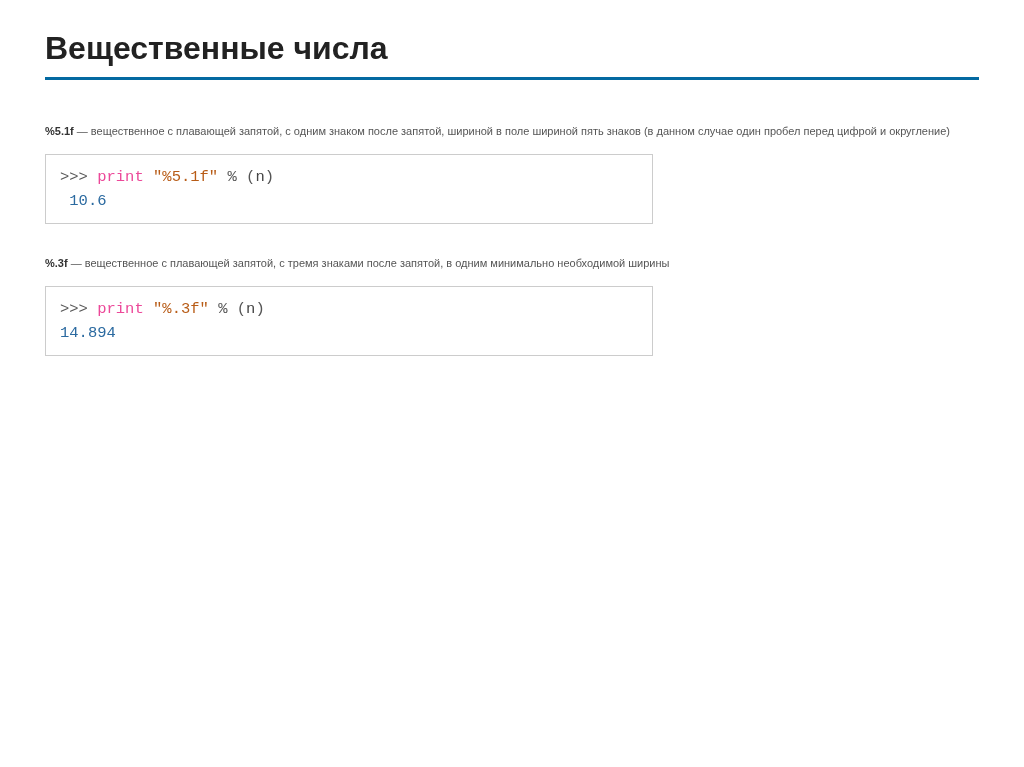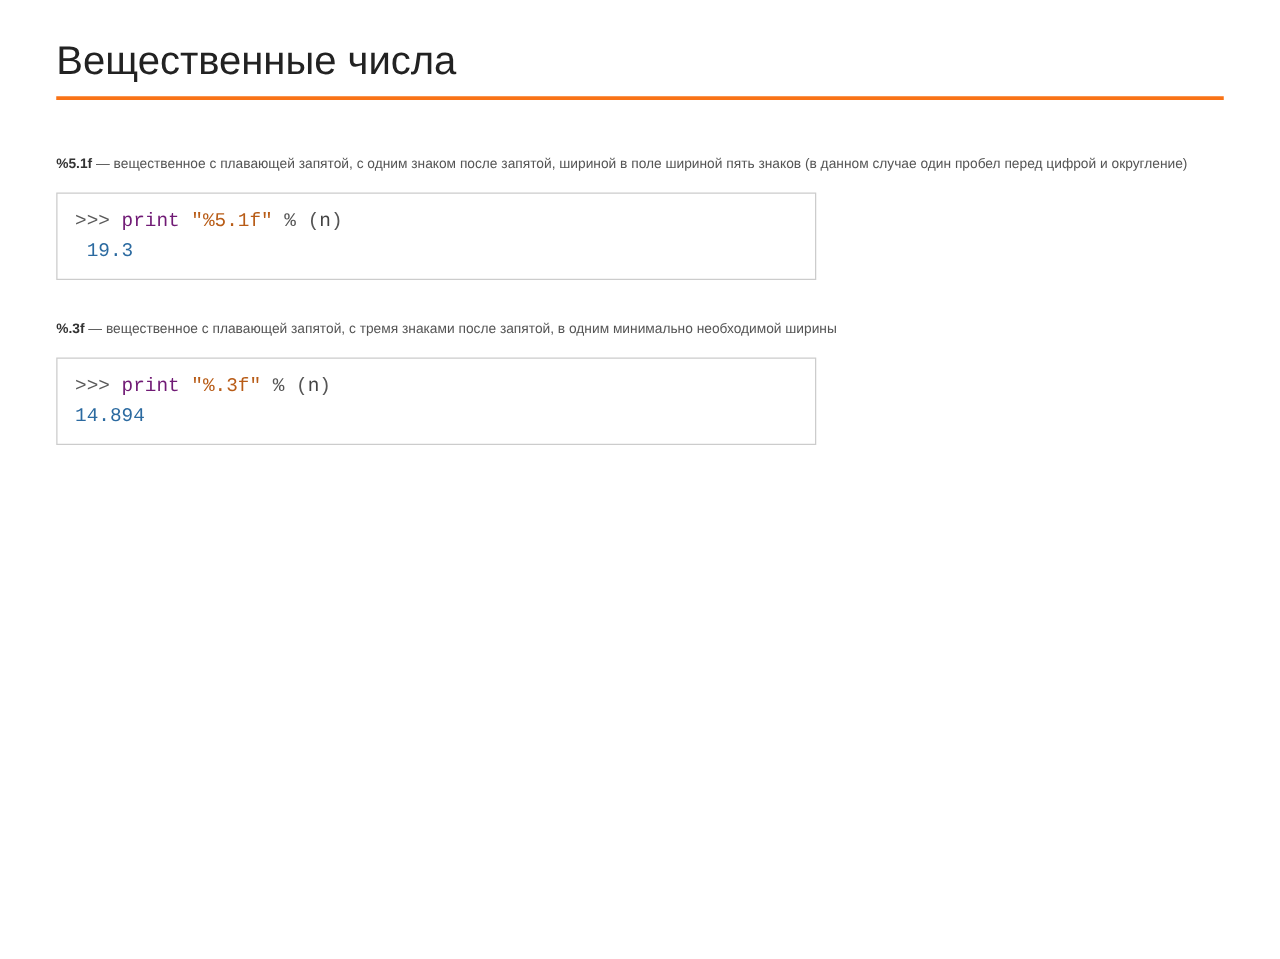--- a/index.html
+++ b/index.html
@@ -10,24 +10,24 @@
     body {
       width: 1024px;
       height: 767px;
       background: #ffffff;
       font-family: Verdana, Arial, sans-serif;
       padding: 30px 45px;
       color: #333333;
     }
     .title {
       font-size: 32px;
-      font-weight: normal;
+      font-weight: bold;
       color: #222222;
       padding-bottom: 10px;
-      border-bottom: 3px solid #f97316;
+      border-bottom: 3px solid #0369a1;
       margin-bottom: 40px;
     }
     .description {
       font-size: 11px;
       color: #555555;
       line-height: 2;
       margin-bottom: 12px;
     }
     .description .fmt-label {
       font-weight: bold;
@@ -41,37 +41,37 @@
       font-size: 15.5px;
       line-height: 1.55;
       margin-bottom: 28px;
       width: 608px;
     }
     .code-line {
       white-space: pre;
       color: #444444;
     }
     .tok-prompt { color: #5a5a5a; }
-    .tok-kw     { color: #701a75; }
+    .tok-kw     { color: #ec4899; }
     .tok-str    { color: #b85c17; }
     .tok-op     { color: #555555; }
     .tok-paren  { color: #555555; }
     .tok-out    { color: #2b6aa0; }
   </style>
 </head>
 <body>
 
 <h1 class="title">Вещественные числа</h1>
 
 <p class="description">
   <span class="fmt-label">%5.1f</span><span> — вещественное с плавающей запятой, с одним знаком после запятой, шириной в поле шириной пять знаков (в данном случае один пробел перед цифрой и округление)</span>
 </p>
 <div class="code-block">
   <div class="code-line"><span class="tok-prompt">&gt;&gt;&gt; </span><span class="tok-kw">print</span><span> </span><span class="tok-str">"%5.1f"</span><span> </span><span class="tok-op">%</span><span> </span><span class="tok-paren">(</span><span>n</span><span class="tok-paren">)</span></div>
-  <div class="code-line tok-out"> 19.3</div>
+  <div class="code-line tok-out"> 10.6</div>
 </div>
 
 <p class="description">
   <span class="fmt-label">%.3f</span><span> — вещественное с плавающей запятой, с тремя знаками после запятой, в одним минимально необходимой ширины</span>
 </p>
 <div class="code-block">
   <div class="code-line"><span class="tok-prompt">&gt;&gt;&gt; </span><span class="tok-kw">print</span><span> </span><span class="tok-str">"%.3f"</span><span> </span><span class="tok-op">%</span><span> </span><span class="tok-paren">(</span><span>n</span><span class="tok-paren">)</span></div>
   <div class="code-line tok-out">14.894</div>
 </div>
 

